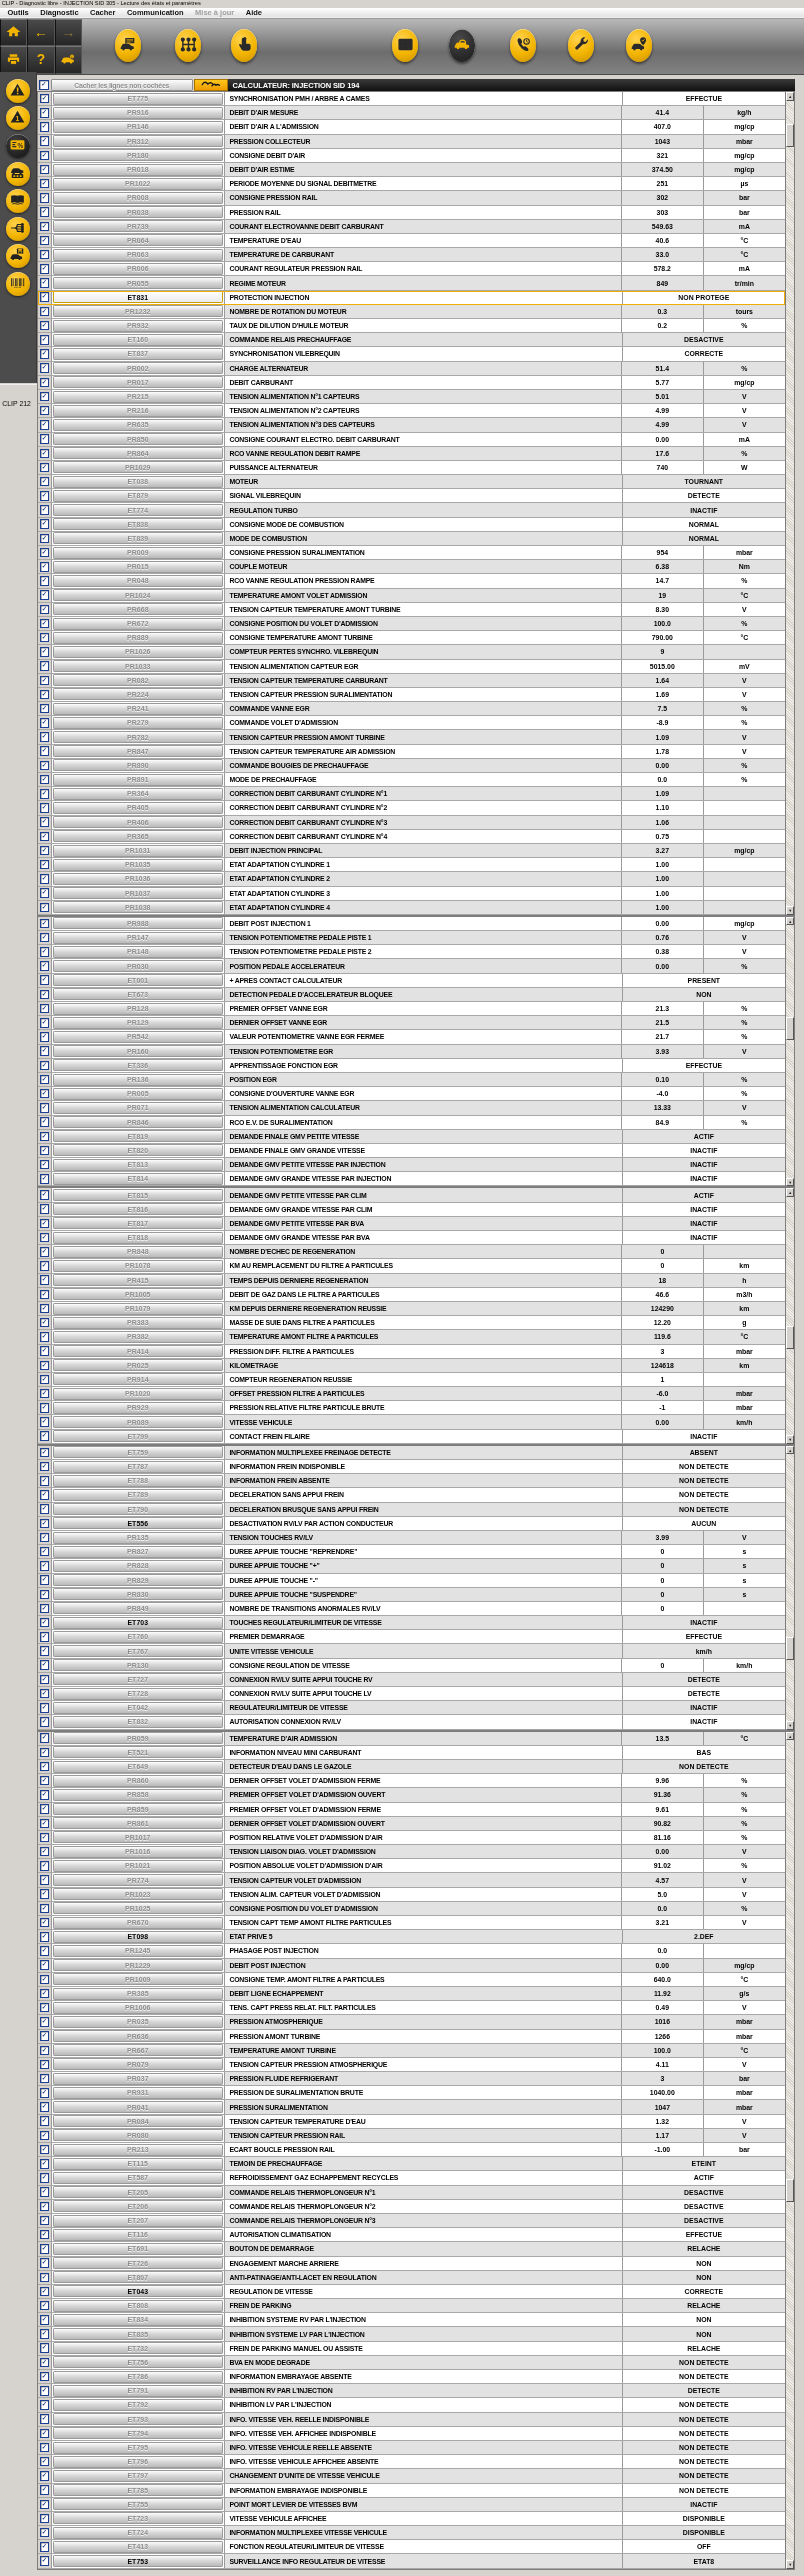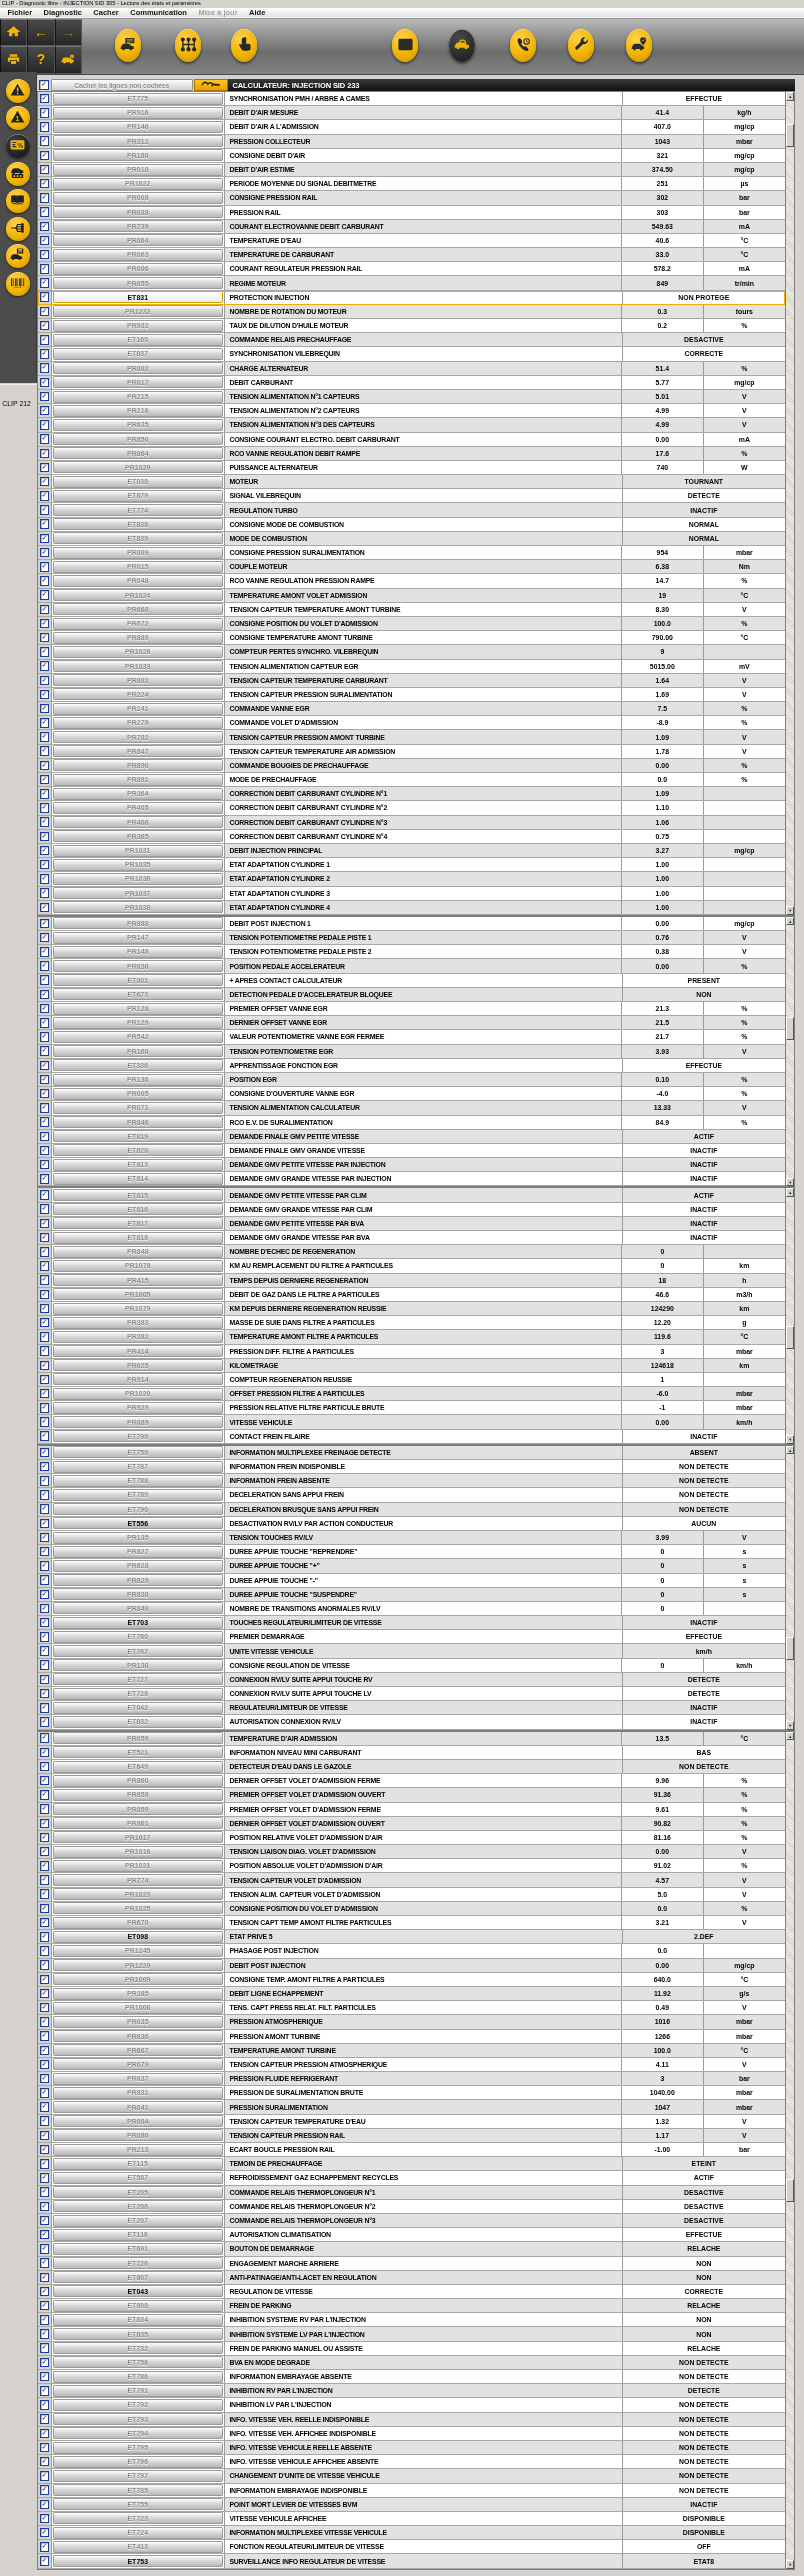--- a/index.html
+++ b/index.html
@@ -173,21 +173,21 @@
     background:#d6d3ce;border:0.6px solid;border-color:#fff #555 #555 #fff;
     box-sizing:border-box;
   }
 </style>
 </head>
 <body>
 
 <div class="titlebar">CLIP - Diagnostic libre - INJECTION SID 305 - Lecture des états et paramètres</div>
 
 <div class="menubar" id="menubar">
-    <div class="menu-item">Fichier</div>
+    <div class="menu-item">Outils</div>
     <div class="menu-item">Diagnostic</div>
     <div class="menu-item">Cacher</div>
     <div class="menu-item">Communication</div>
     <div class="menu-item disabled">Mise à jour</div>
     <div class="menu-item">Aide</div>
   </div>
 
 <div class="toolbar">
   <div class="btn-grid" id="btngrid">
       <div class="grid-btn">
@@ -349,21 +349,21 @@
     </div>
   <div class="hide-btn">Cacher les lignes non cochées</div>
   <div class="bird-btn">
     <span>
       <svg viewBox="0 0 34 16" fill="none" stroke="currentColor" stroke-width="2.4" stroke-linecap="round">
         <path d="M2 10 Q7 2 12 9 M12 9 Q16 4 21 9"></path>
         <path d="M19 12 Q23 7 26 11 M26 11 Q29 8 32 11"></path>
       </svg>
     </span>
   </div>
-  <div class="ecu-bar">CALCULATEUR: INJECTION SID 233</div>
+  <div class="ecu-bar">CALCULATEUR: INJECTION SID 194</div>
 </div>
 
 <div class="panes" id="panes">
     <div class="pane">
       <div class="rows">
         <div class="prow odd">
           <div class="cell-check">
             <div class="checkbox">✓</div>
           </div>
           <div class="cell-code">

